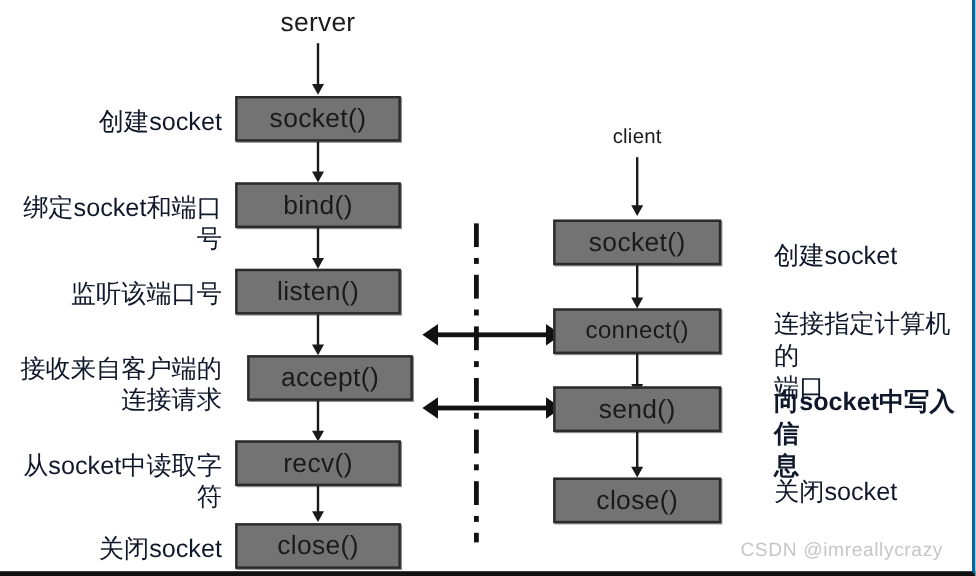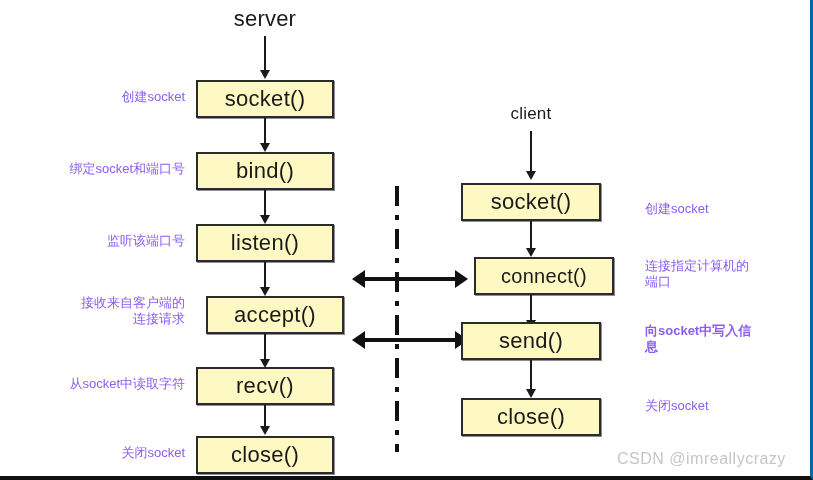--- a/index.html
+++ b/index.html
@@ -33,21 +33,21 @@
   }
   .col-title.client {
     font-size: 17px;
     text-align: center;
   }
 
   
   .node {
     position: absolute;
     box-sizing: border-box;
-    background: #fef9c3;
+    background: #737373;
     border: 2.5px solid #2b2b2b;
     display: flex;
     align-items: center;
     justify-content: center;
     font-size: 22px;
     color: #1a1a1a;
     letter-spacing: .3px;
     box-shadow: 1px 1px 0 #8d8d8d;
   }
   .node.small {
@@ -65,22 +65,22 @@
     width: 0;
     height: 0;
     border-left: 5px solid transparent;
     border-right: 5px solid transparent;
     border-top: 9px solid #1a1a1a;
   }
 
   
   .side-label {
     position: absolute;
-    font-size: 13px;
-    color: #8b5cf6;
+    font-size: 21px;
+    color: #0f172a;
     line-height: 1.25;
     white-space: pre-line;
     font-family: "Liberation Sans", "DejaVu Sans", sans-serif;
   }
   .side-label.left {
     text-align: right;
   }
   .side-label.right {
     text-align: left;
   }
@@ -205,21 +205,21 @@
   </div>
 
   <div class="vline" style="left:530px; top:131px; height:42px;"></div>
   <div class="vhead" style="left:526px; top:171px;"></div>
 
   <div class="node" style="left:461px; top:183px; width:140px; height:38px;">socket()</div>
 
   <div class="vline" style="left:530px; top:221px; height:30px;"></div>
   <div class="vhead" style="left:526px; top:248px;"></div>
 
-  <div class="node small" style="left:474px; top:257px; width:140px; height:38px;">connect()</div>
+  <div class="node small" style="left:461px; top:257px; width:140px; height:38px;">connect()</div>
 
   <div class="vline" style="left:530px; top:295px; height:28px;"></div>
   <div class="vhead" style="left:526px; top:320px;"></div>
 
   <div class="node" style="left:461px; top:322px; width:140px; height:38px;">send()</div>
 
   <div class="vline" style="left:530px; top:360px; height:32px;"></div>
   <div class="vhead" style="left:526px; top:389px;"></div>
 
   <div class="node" style="left:461px; top:398px; width:140px; height:38px;">close()</div>

